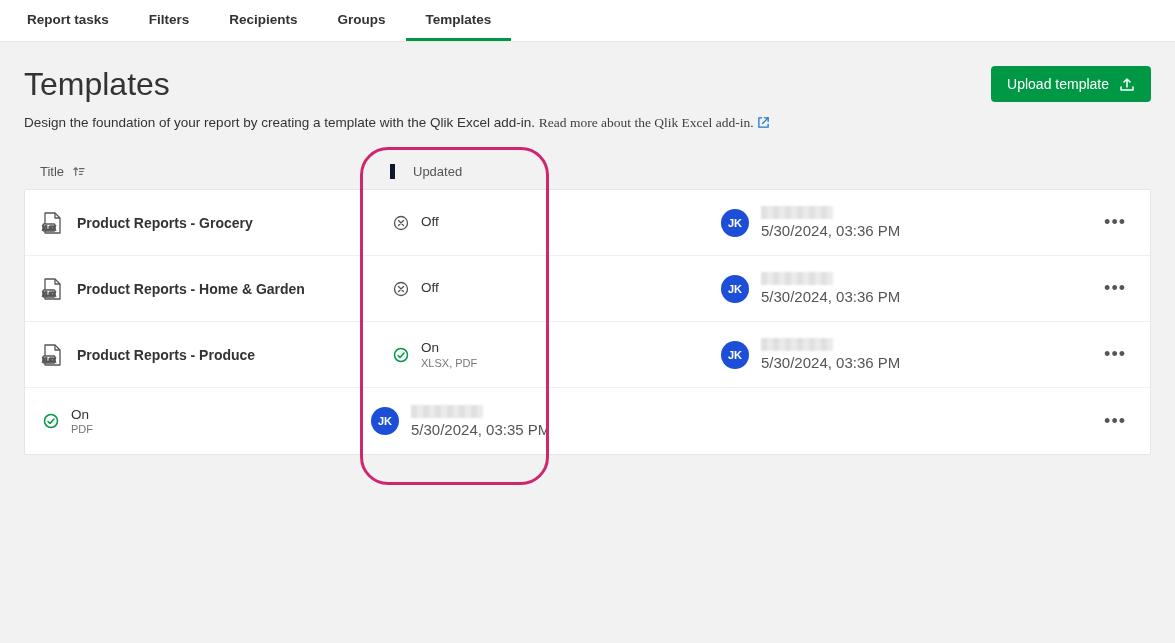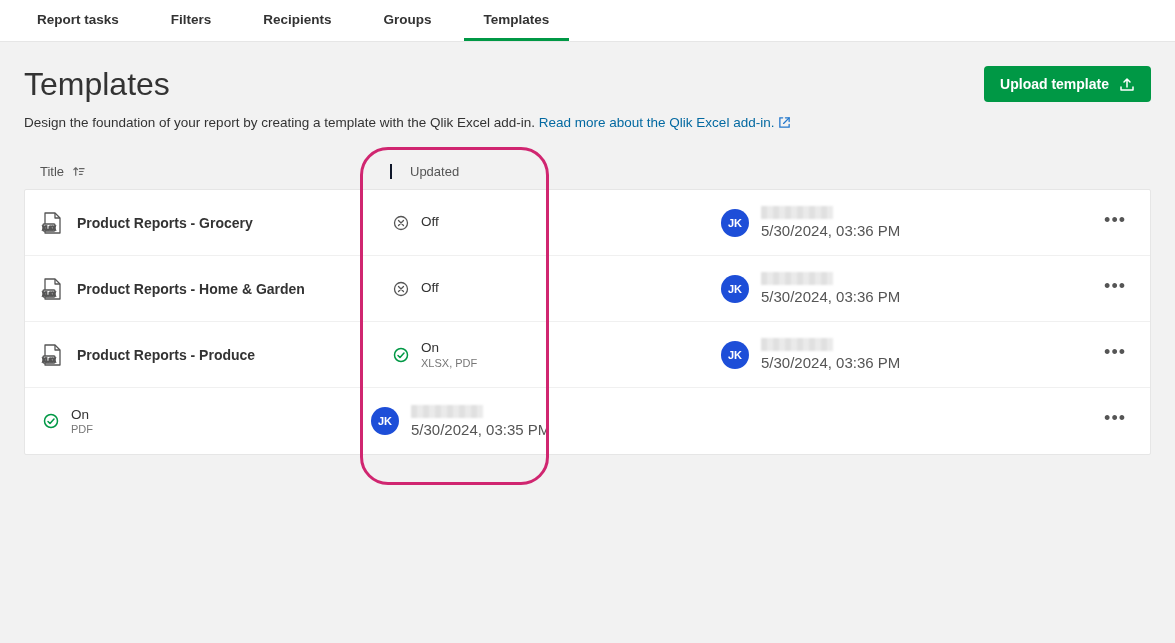--- a/index.html
+++ b/index.html
@@ -8,23 +8,22 @@
     background: #f2f2f2;
     color: #333;
     width: 1175px;
     height: 643px;
     overflow: hidden;
   }
   .tabs {
     display: flex;
     background: #fff;
     border-bottom: 1px solid #e6e6e6;
-    padding-left: 17px;
+    padding-left: 7px;
     height: 42px;
-    gap: 12px;
   }
   .tab {
     padding: 12px 20px 10px;
     font-size: 13.5px;
     font-weight: 600;
     color: #333;
     cursor: pointer;
     border-bottom: 3px solid transparent;
   }
   .tab.active {
@@ -42,63 +41,65 @@
     font-size: 32px;
     font-weight: 400;
     color: #333;
   }
   .upload-btn {
     background: #009845;
     color: #fff;
     border: none;
     padding: 10px 16px;
     font-size: 14px;
-    font-weight: 700;
+    font-weight: 400;
     border-radius: 4px;
     display: flex;
     align-items: flex-end;
     gap: 10px;
     cursor: pointer;
   }
   .description {
     font-size: 13.5px;
     color: #333;
     margin-top: 12px;
   }
   .description a {
-    color: #0369a1;
+    color: #404040;
     text-decoration: none;
+    font-family: Liberation Serif, serif;
   }
   .external-icon {
     color: #2277cc;
     display: inline-block;
     vertical-align: -2px;
   }
   .table {
     margin-top: 22px;
   }
   .thead {
     display: flex;
     align-items: center;
     padding: 10px 16px;
     font-size: 13px;
     color: #555;
   }
   .col-title { flex: 0 0 350px; display: flex; align-items: center; gap: 8px; }
   .col-ondemand { flex: 0 0 330px; border-left: 1px solid #ddd; padding-left: 18px; }
-  .col-updated { flex: 0 0 340px; border-left: 2px solid #0f172a; padding-left: 18px; }
+  .col-updated { flex: 0 0 340px; border-left: 5px solid #0f172a; padding-left: 18px; }
   .col-actions { flex: 1; border-left: 1px solid #ddd; }
   .sort-icon { color: #666; }
   .tbody {
     background: #fff;
     border: 1px solid #e6e6e6;
     border-radius: 2px;
   }
   .row {
     display: flex;
+    align-items: center;
     padding: 16px;
     border-bottom: 1px solid #f0f0f0;
     min-height: 66px;
   }
   .row:last-child { border-bottom: none; }
   .r-title {
     flex: 0 0 350px;
     display: flex;
     align-items: center;
     gap: 14px;

